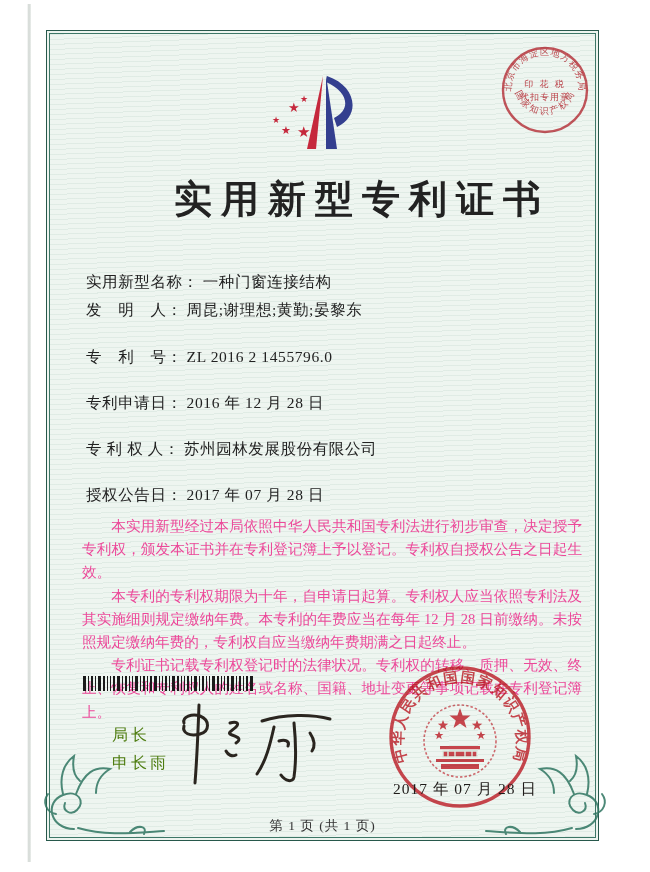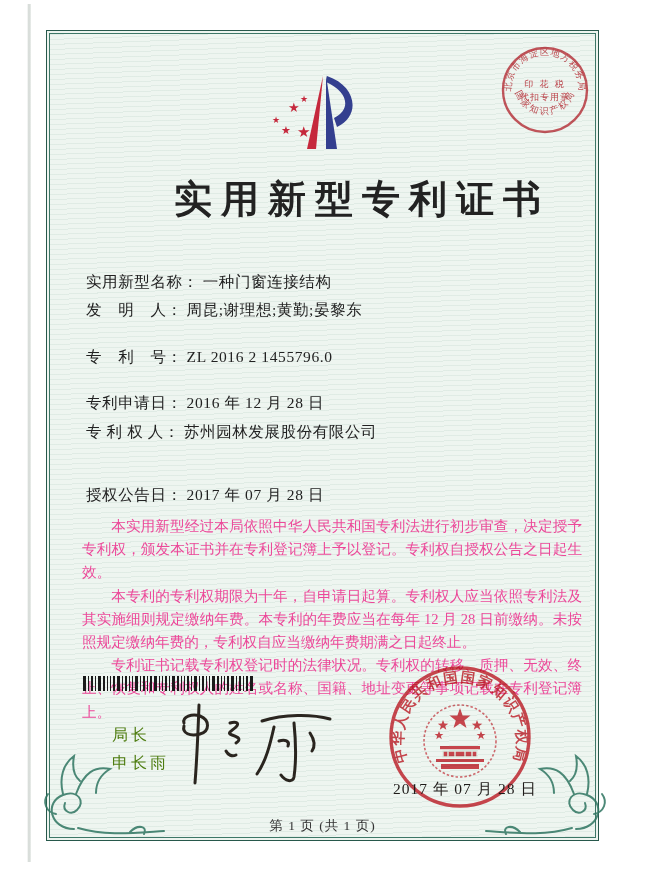--- a/index.html
+++ b/index.html
@@ -104,21 +104,21 @@
   </div>
   <div class="abs field-row" style="top:300px;">
     <span>发　明　人：</span><span class="val">周昆;谢理想;黄勤;晏黎东</span>
   </div>
   <div class="abs field-row" style="top:347px;">
     <span>专　利　号：</span><span class="val">ZL 2016 2 1455796.0</span>
   </div>
   <div class="abs field-row" style="top:393px;">
     <span>专利申请日：</span><span class="val">2016 年 12 月 28 日</span>
   </div>
-  <div class="abs field-row" style="top:422px;">
+  <div class="abs field-row" style="top:439px;">
     <span>专 利 权 人：</span><span class="val">苏州园林发展股份有限公司</span>
   </div>
   <div class="abs field-row" style="top:485px;">
     <span>授权公告日：</span><span class="val">2017 年 07 月 28 日</span>
   </div>
 
   <div class="abs paras">
     <p>本实用新型经过本局依照中华人民共和国专利法进行初步审查，决定授予专利权，颁发本证书并在专利登记簿上予以登记。专利权自授权公告之日起生效。</p>
     <p>本专利的专利权期限为十年，自申请日起算。专利权人应当依照专利法及其实施细则规定缴纳年费。本专利的年费应当在每年 12 月 28 日前缴纳。未按照规定缴纳年费的，专利权自应当缴纳年费期满之日起终止。</p>
     <p>专利证书记载专利权登记时的法律状况。专利权的转移、质押、无效、终止、恢复和专利权人的姓名或名称、国籍、地址变更等事项记载在专利登记簿上。</p>

